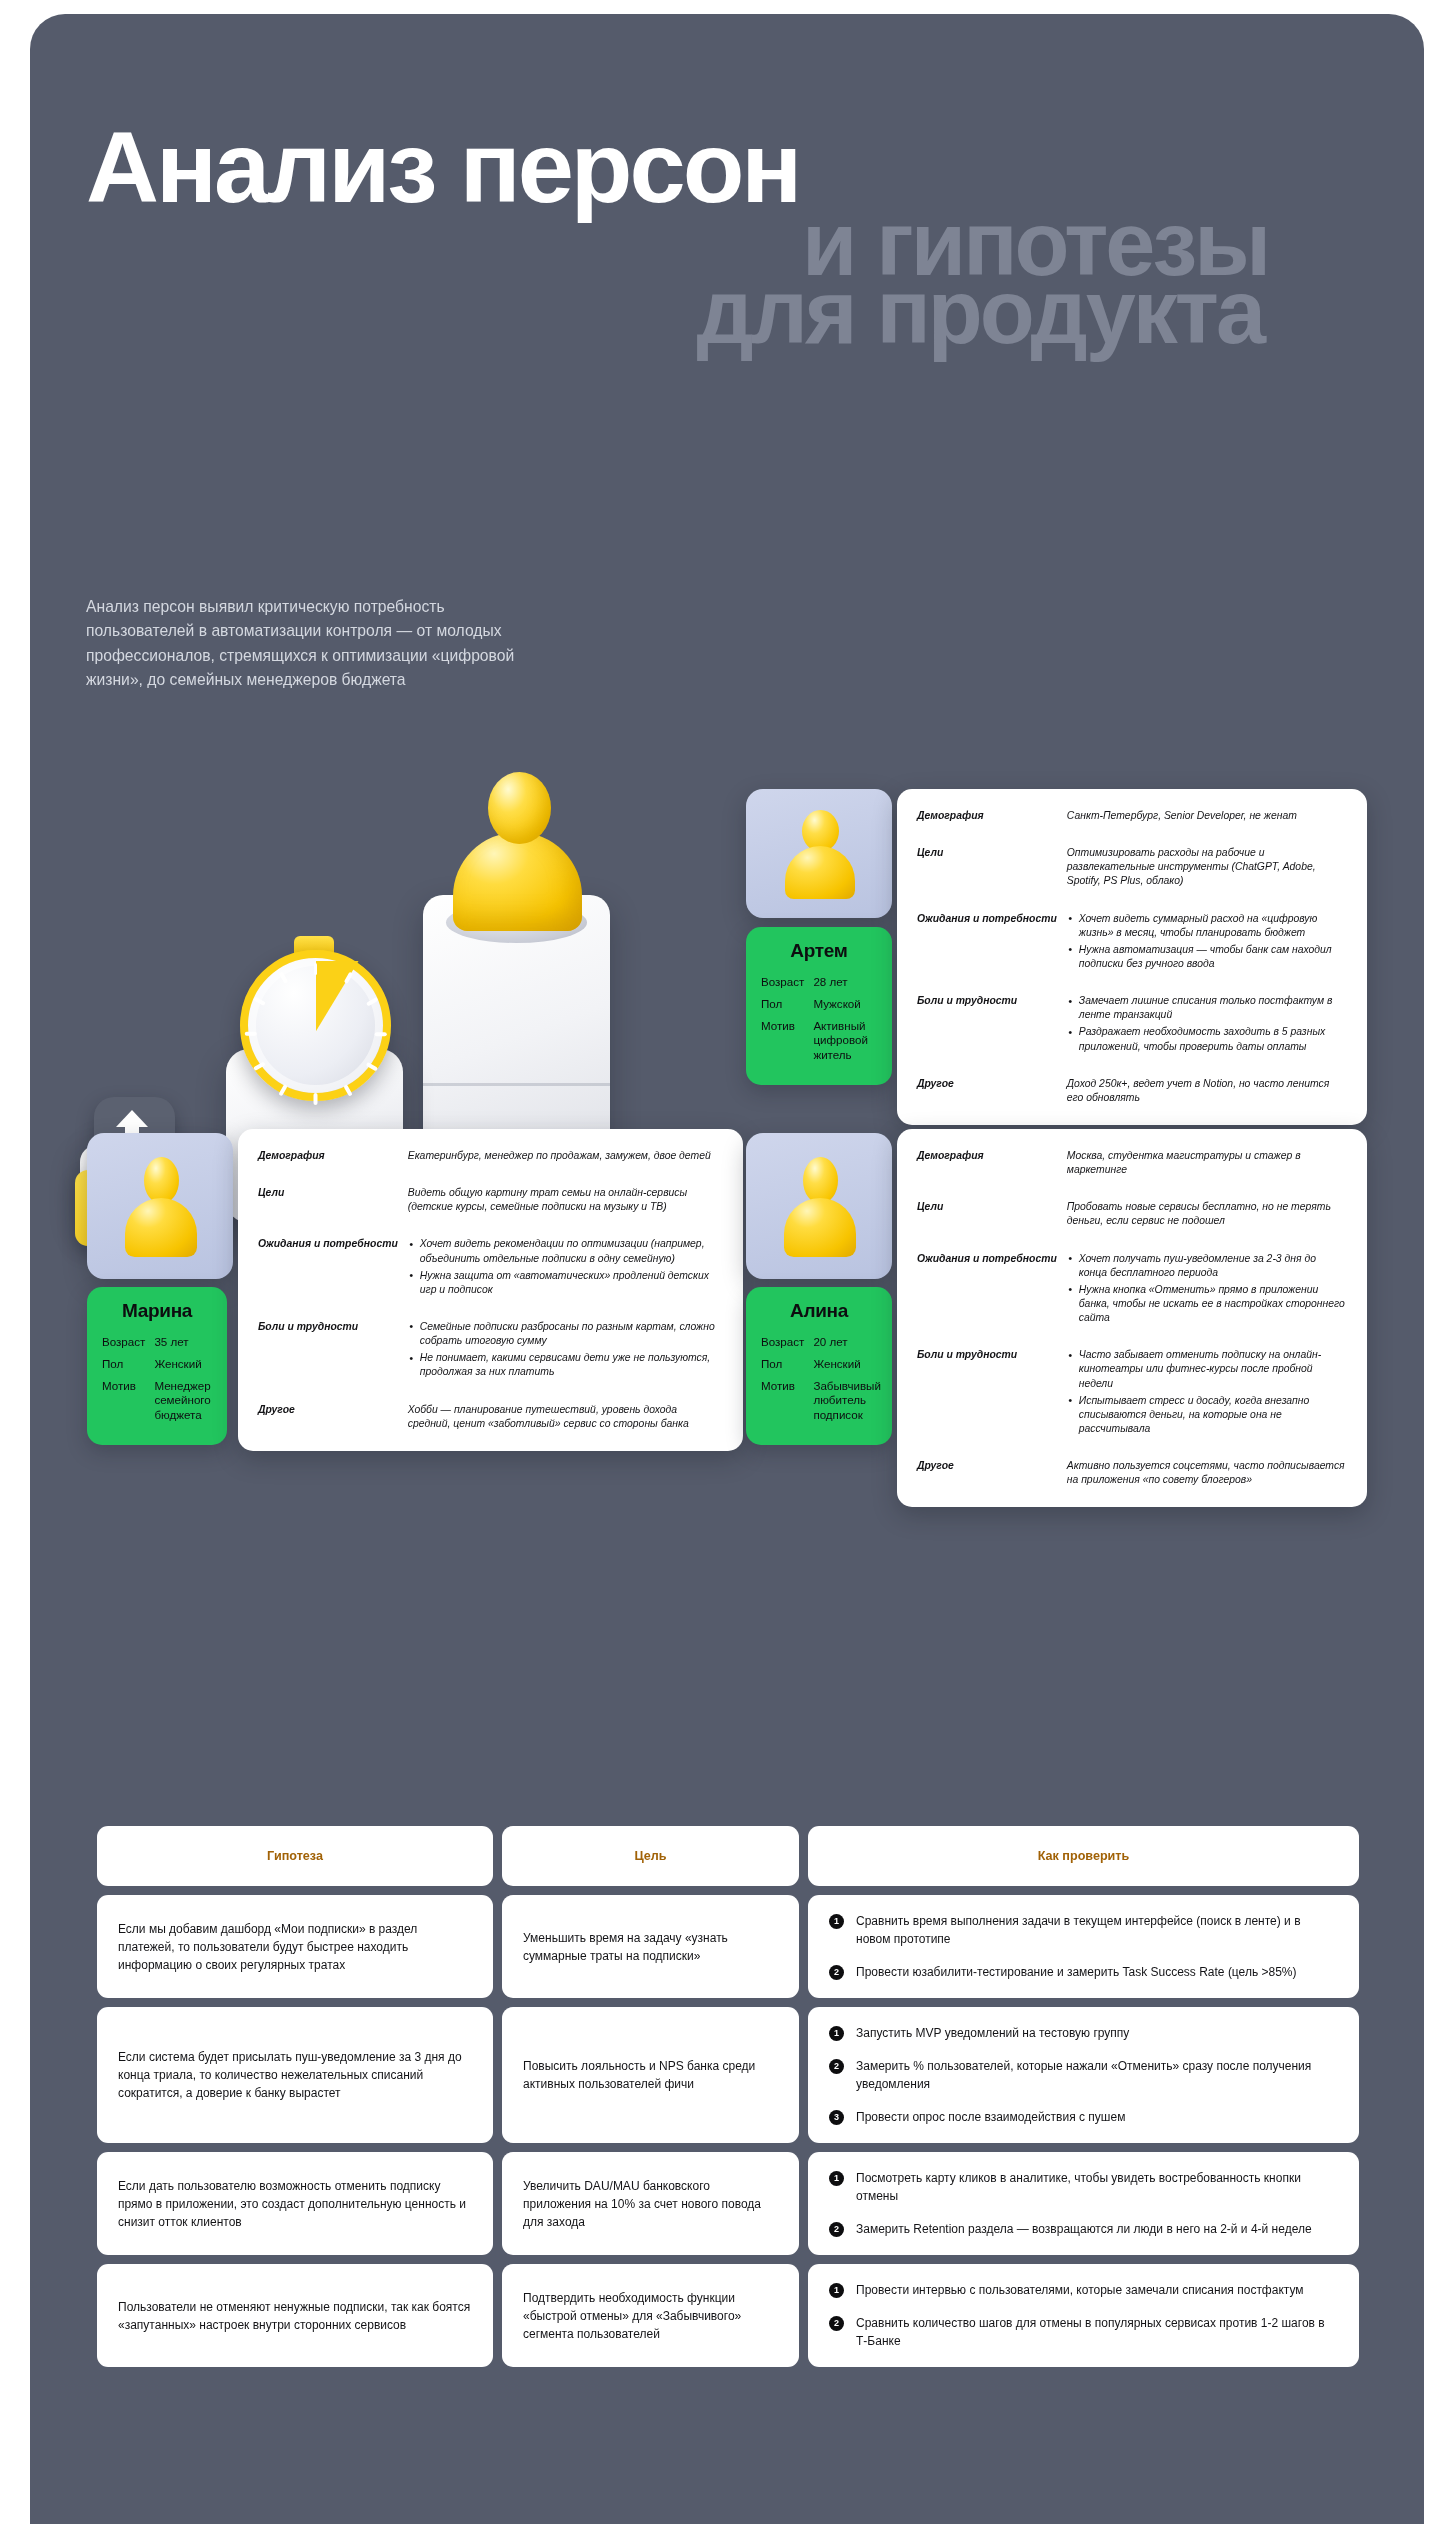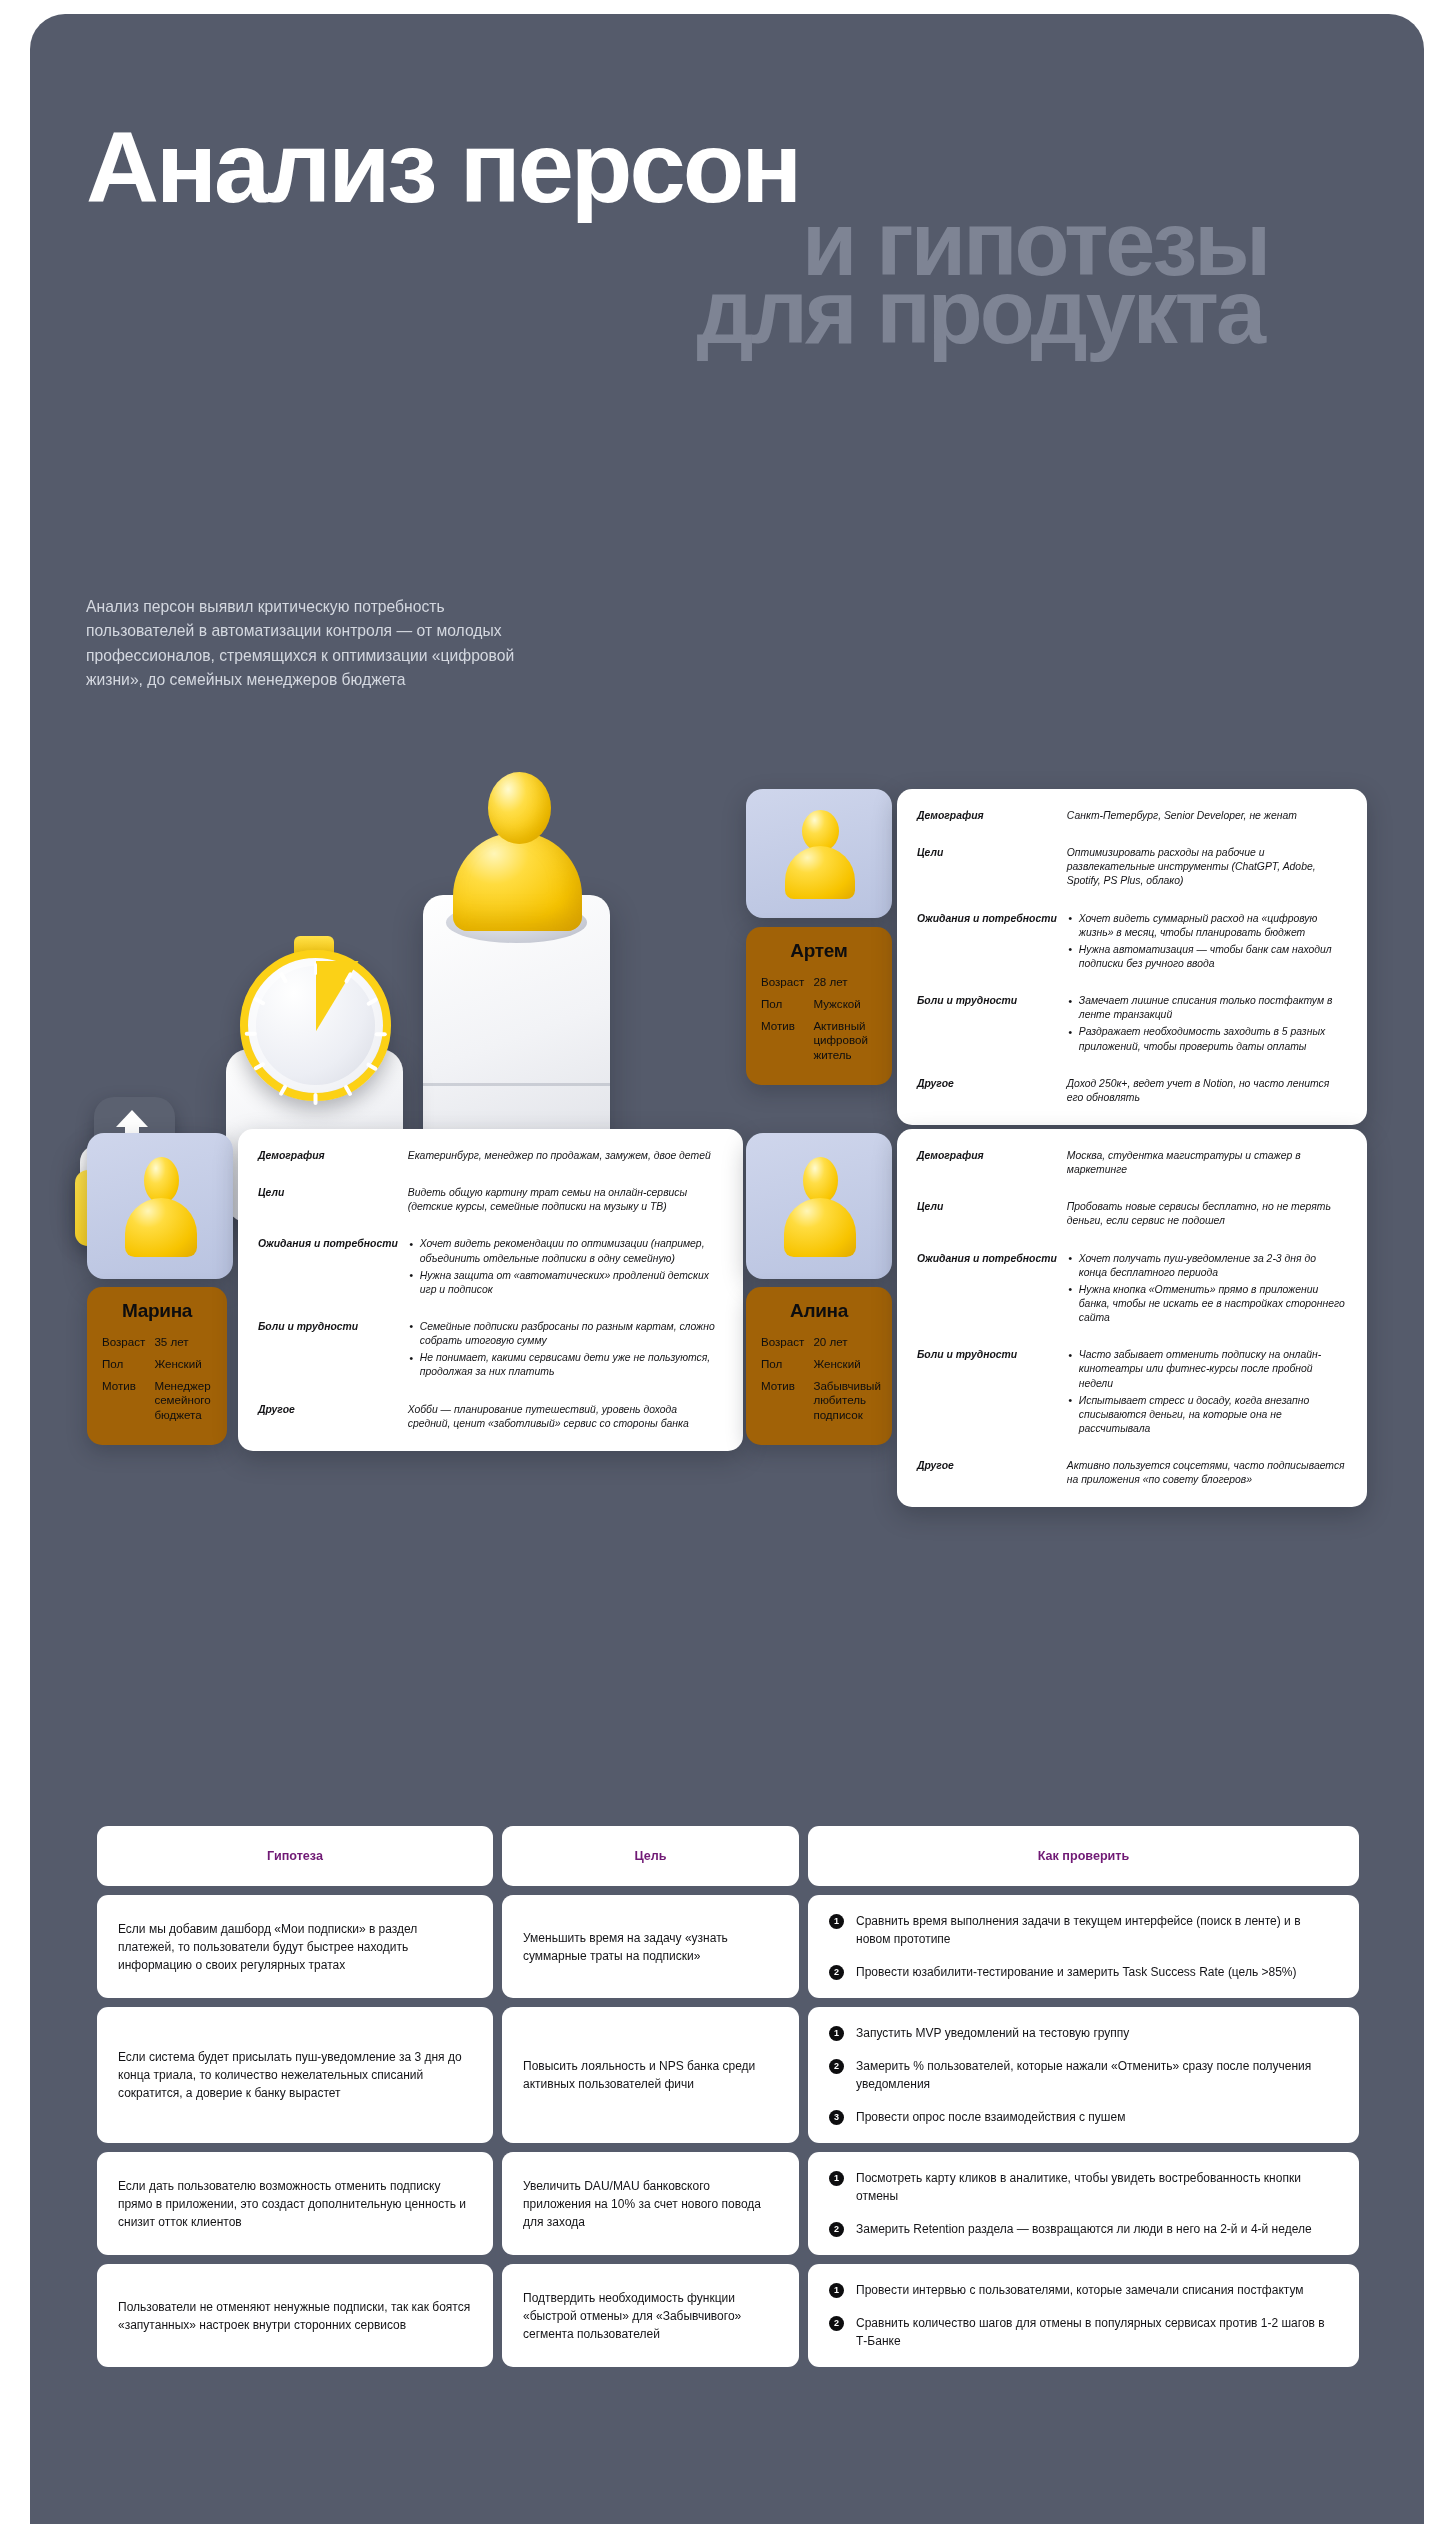--- a/index.html
+++ b/index.html
@@ -71,21 +71,21 @@
     background:linear-gradient(165deg,#cfd6ec 0%,#b9c3e0 100%);
     box-shadow:0 9px 23px rgba(20,24,34,.28);
     position:relative;overflow:hidden;
   }
   .av-head{position:absolute;border-radius:50%;
     background:radial-gradient(ellipse at 34% 24%,#fffbd0 0%,#ffde47 30%,#f8c500 72%,#dfa500 100%);}
   .av-body{position:absolute;
     background:radial-gradient(ellipse at 32% 22%,#fff6b8 0%,#ffdc3f 26%,#f7c400 70%,#e0a800 100%);}
 
   .p-name{
-    background:#a16207;border-radius:15px;box-shadow:0 7px 20px rgba(20,24,34,.25);
+    background:#22c55e;border-radius:15px;box-shadow:0 7px 20px rgba(20,24,34,.25);
     position:relative;padding:13px 15px 15px 15px;
   }
   .p-name h3{font-size:19px;font-weight:700;color:#0d0d0f;text-align:center;margin-bottom:13px;letter-spacing:-0.3px;}
   .p-name table{border-collapse:collapse;width:100%;}
   .p-name td{font-size:11.6px;color:#0d0d0f;vertical-align:top;padding:0 0 8px 0;line-height:1.22;}
   .p-name td.k{font-weight:400;white-space:nowrap;padding-right:9px;width:1%;}
 
   .p-detail{
     background:#ffffff;border-radius:15px;box-shadow:0 8px 24px rgba(20,24,34,.28);
     padding:20px 22px 20px 20px;position:relative;
@@ -125,21 +125,21 @@
   #persona-alina .p-detail{position:absolute;left:151px;top:-4px;width:470px;}
 
   
   .htable{position:absolute;left:67px;top:1812px;width:1262px;}
   .hrow{display:flex;gap:9px;margin-bottom:9px;}
   .hcell{background:#ffffff;border-radius:11px;padding:17px 21px;display:flex;align-items:center;}
   .c1{width:396px;}
   .c2{width:297px;}
   .c3{flex:1;}
   .hhead .hcell{justify-content:center;padding:20px 0;min-height:60px;}
-  .hhead .hcell span{font-size:12.6px;font-weight:700;color:#701a75;}
+  .hhead .hcell span{font-size:12.6px;font-weight:700;color:#a16207;}
   .hcell p{font-size:12px;line-height:1.5;color:#141417;}
   .hcell ol{list-style:none;width:100%;}
   .hcell ol li{position:relative;padding-left:27px;font-size:12px;line-height:1.5;color:#141417;margin-bottom:15px;}
   .hcell ol li:last-child{margin-bottom:0;}
   .hcell ol li .num{
     position:absolute;left:0;top:2px;width:15px;height:15px;border-radius:50%;
     background:#0d0d0f;color:#fff;font-size:9px;font-weight:700;
     display:flex;align-items:center;justify-content:center;
   }
 </style>

